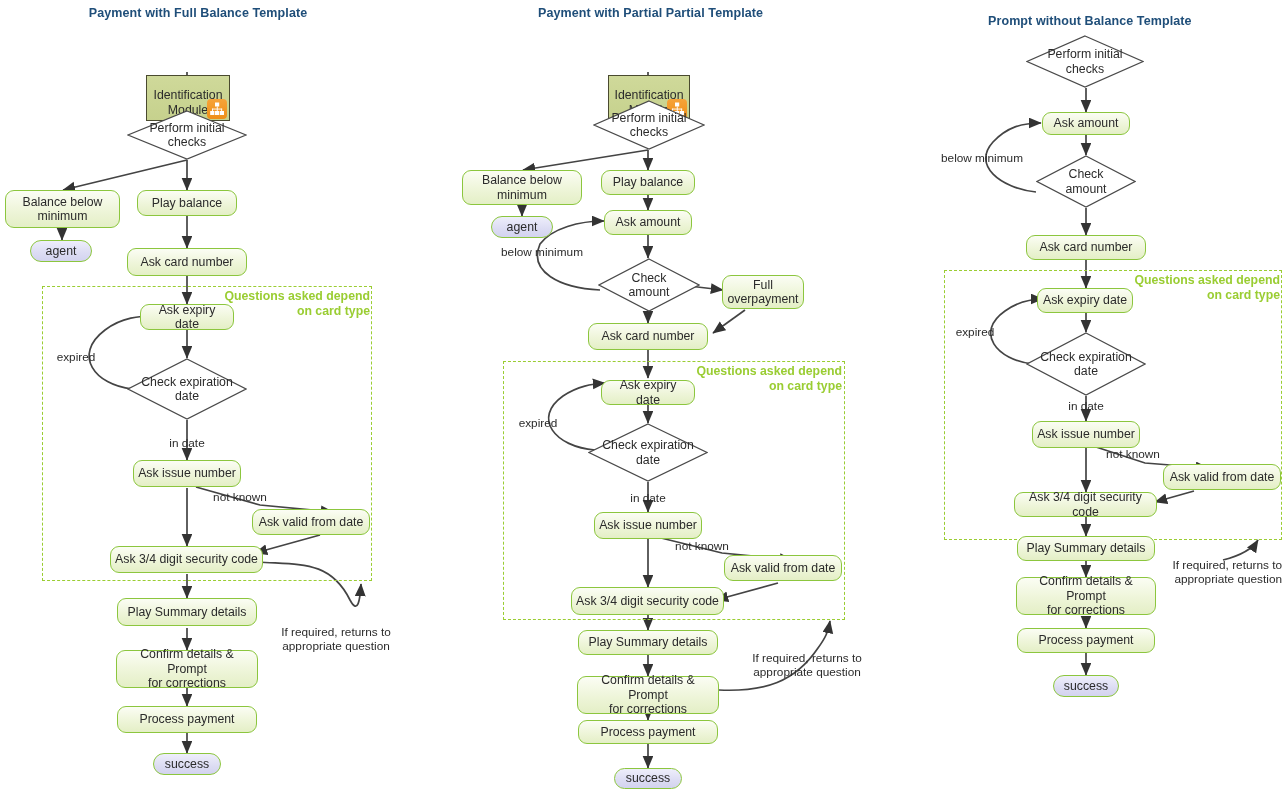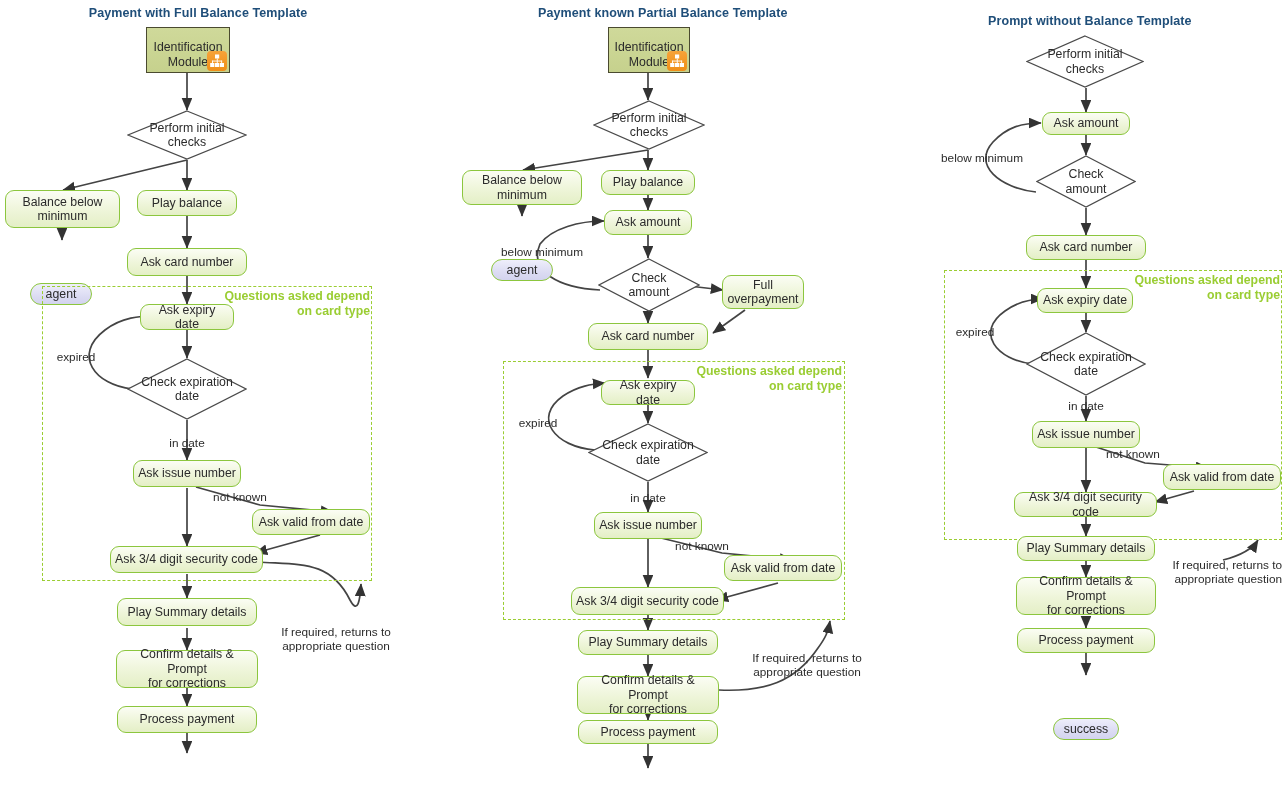--- a/index.html
+++ b/index.html
@@ -48,29 +48,29 @@
     display: flex;
     align-items: center;
     justify-content: center;
     text-align: center;
     padding: 1px 4px;
   }
   
   .node.terminal {
     background: linear-gradient(to bottom, #eeeefb 0%, #dcdcf3 60%, #d3d3ef 100%);
     border-radius: 11px;
-    margin-top: 43px;
   }
   
   .node.module {
     border: 1.6px solid #4a4a2f;
     border-radius: 0;
     background: linear-gradient(to bottom, #cfd99a 0%, #c6d18d 100%);
     align-items: flex-start;
     padding-top: 12px;
+    margin-top: 48px;
   }
   .module-icon {
     position: absolute;
     right: 2px;
     bottom: 1px;
     width: 20px;
     height: 20px;
     border-radius: 4px;
     background: linear-gradient(to bottom, #f6a33a 0%, #ef8f18 100%);
   }
@@ -311,21 +311,21 @@
 appropriate question</div>
 
   <div class="node" style="left:117px; top:706px; width:140px; height:27px;">
     <span>Process payment</span>
   </div>
 
   <div class="node terminal" style="left:153px; top:753px; width:68px; height:22px;">
     <span>success</span>
   </div>
 
-  <div class="col-title" style="left:538px; top:6px; width:220px;">Payment known Partial Balance Template</div>
+  <div class="col-title" style="left:538px; top:6px; width:220px;">Payment with Partial Partial Template</div>
 
   <div class="node module" style="left:608px; top:27px; width:82px; height:46px;">
     <span style="white-space:pre-line;">Identification
 Module</span>
     <span class="module-icon">
       <svg width="20" height="20" viewBox="0 0 20 20">
         <rect x="8" y="3.5" width="4.2" height="4" fill="#ffffff"></rect>
         <rect x="3.2" y="12" width="4.2" height="4" fill="#ffffff"></rect>
         <rect x="8" y="12" width="4.2" height="4" fill="#ffffff"></rect>
         <rect x="12.8" y="12" width="4.2" height="4" fill="#ffffff"></rect>

